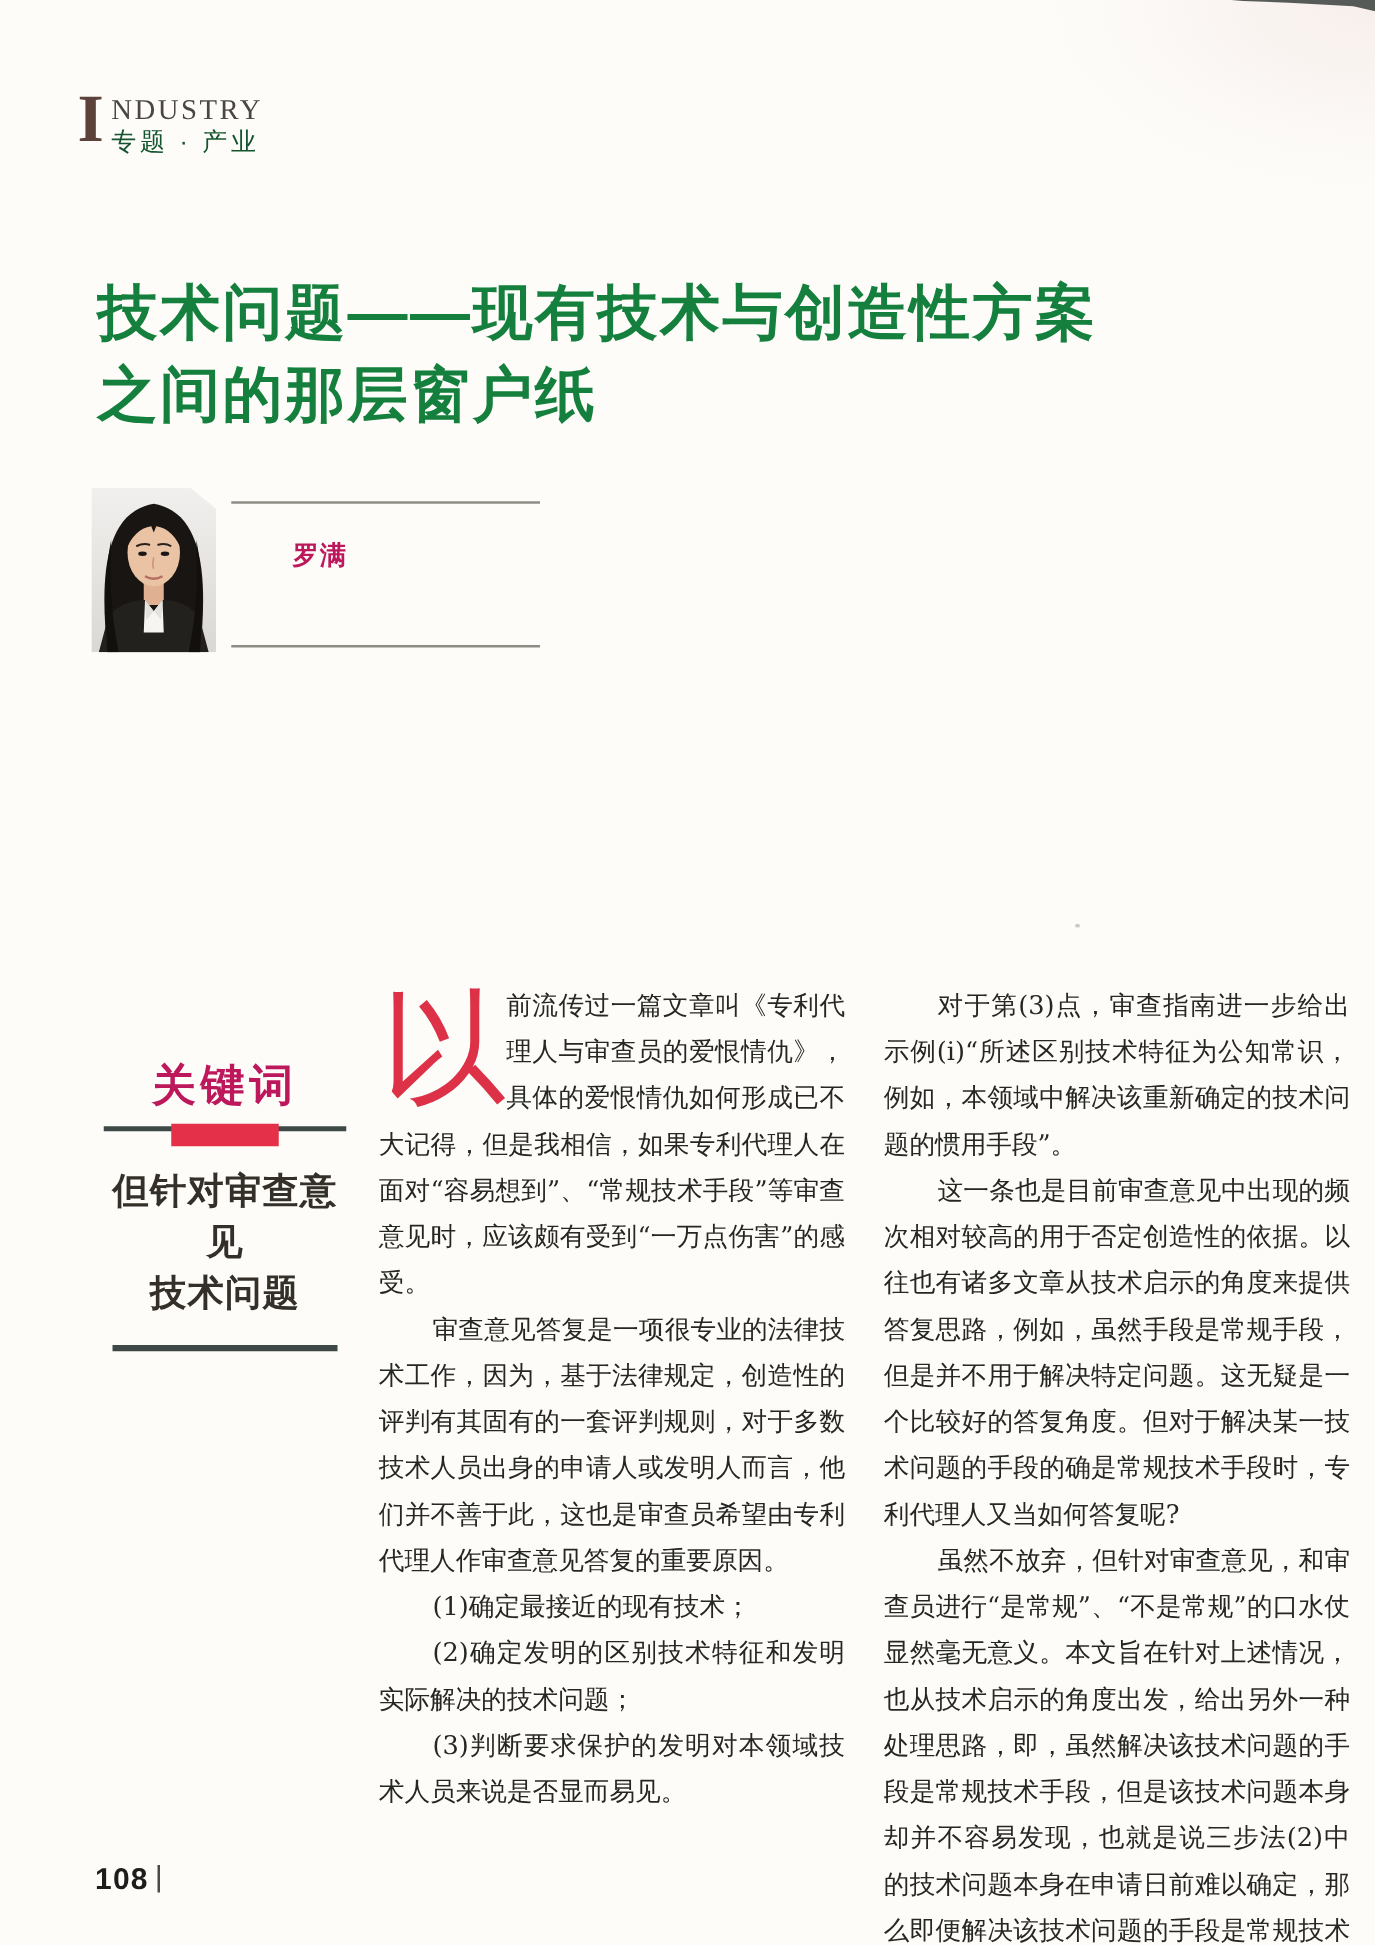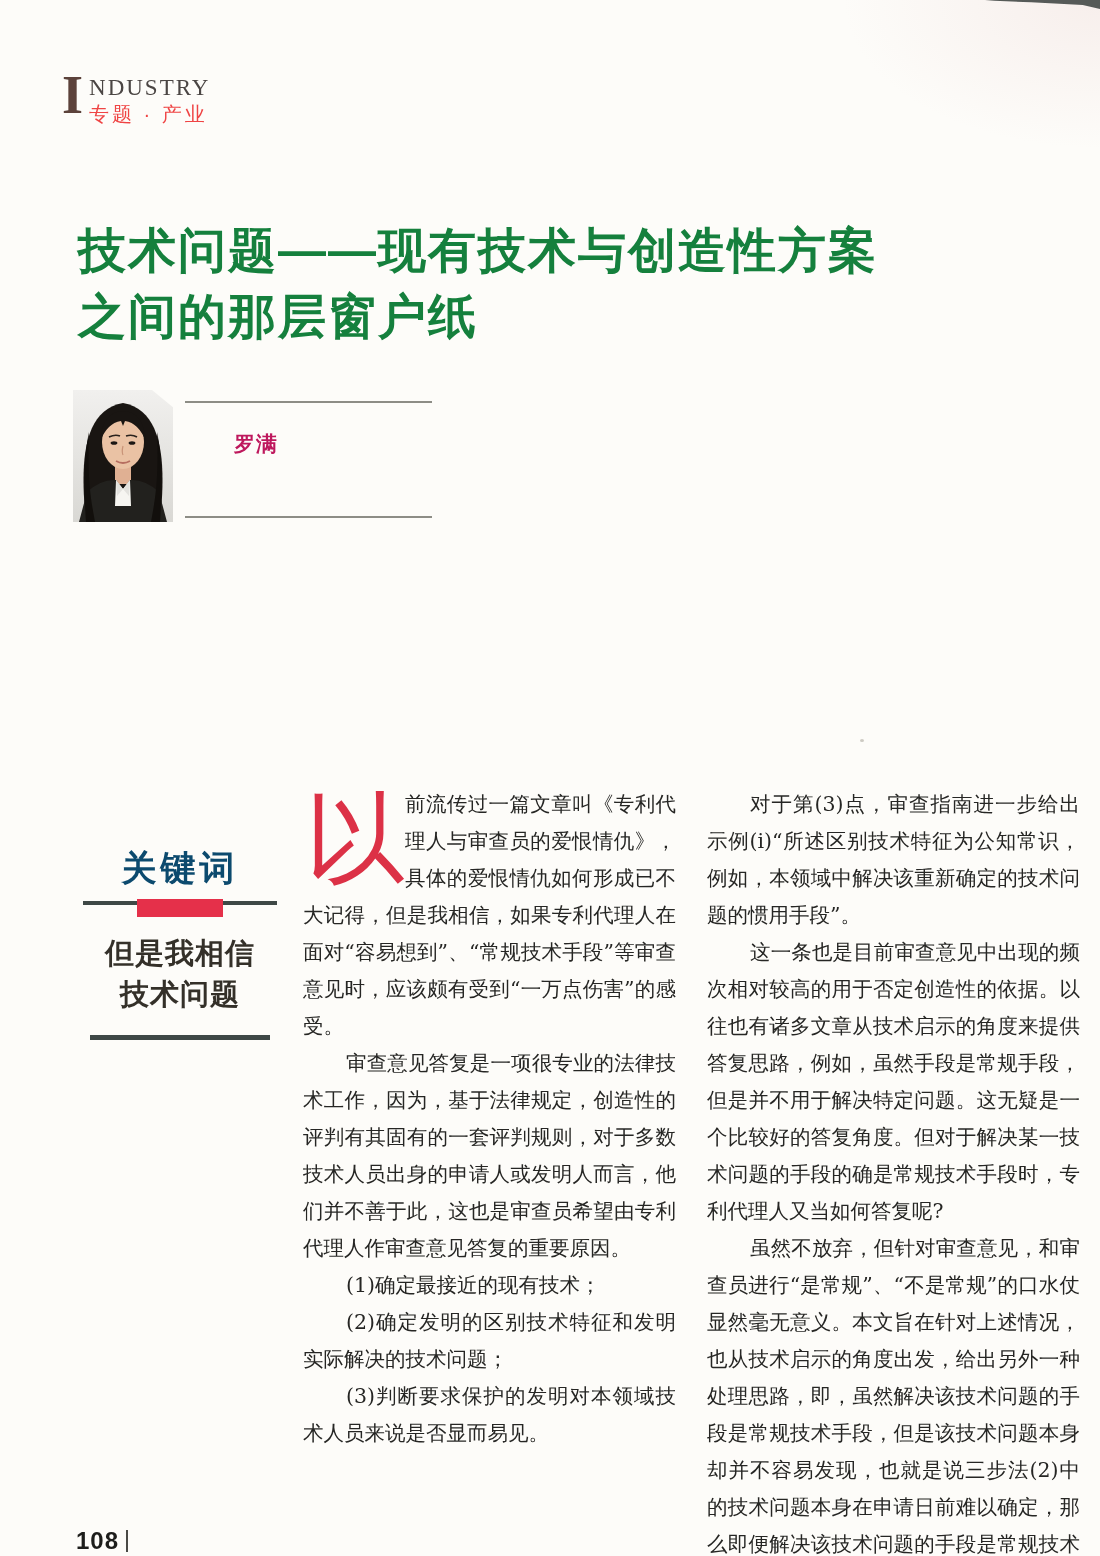--- a/index.html
+++ b/index.html
@@ -31,21 +31,21 @@
     font-family:"Liberation Serif","DejaVu Serif",serif;
     font-size:54px;line-height:.78;color:#5e423c;
     color:#5c423b;font-weight:700;margin-right:6px;
   }
   .masthead-right{padding-top:2px;}
   .masthead-word{
     font-family:"Liberation Serif","DejaVu Serif",serif;
     font-size:23px;letter-spacing:2px;color:#4b4644;line-height:1;text-align:right;
   }
   .masthead-sub{
-    font-size:20px;color:#ef4444;letter-spacing:3px;line-height:1;margin-top:5px;
+    font-size:20px;color:#14532d;letter-spacing:3px;line-height:1;margin-top:5px;
   }
 
   
   .article-title{
     position:absolute;left:78px;top:218px;width:900px;
     font-size:48px;font-weight:800;color:#15803d;
     line-height:66px;letter-spacing:2px;
   }
 
   
@@ -56,21 +56,21 @@
   .author-rule{position:absolute;height:2px;background:#8d8d86;}
   .rule-top{left:185px;top:401px;width:247px;}
   .rule-bottom{left:185px;top:516px;width:247px;}
   .author-name{position:absolute;left:187px;top:430px;font-size:21px;color:#be185d;font-weight:600;letter-spacing:1px;margin-left:47px;}
   .author-affil{position:absolute;left:187px;top:462px;font-size:21px;color:#21211f;letter-spacing:.5px;}
 
   
   .kw-box{position:absolute;left:83px;top:848px;width:194px;text-align:center;}
   .kw-heading{
     font-family:"Liberation Serif","DejaVu Serif",serif;
-    font-size:35px;font-weight:700;color:#0c4a6e;letter-spacing:4px;line-height:1.2;
+    font-size:35px;font-weight:700;color:#be185d;letter-spacing:4px;line-height:1.2;
   }
   .kw-divider{position:relative;height:18px;margin-top:9px;}
   .kw-divider-line{position:absolute;left:0;right:0;top:2px;height:4px;background:#3e4846;}
   .kw-divider-red{position:absolute;left:50%;transform:translateX(-50%);top:0;width:86px;height:18px;background:#e5304a;}
   .kw-list{margin-top:16px;}
   .kw-item{
     font-family:"Liberation Serif","DejaVu Serif",serif;
     font-size:29px;font-weight:700;color:#343029;line-height:41px;letter-spacing:1px;
   }
   .kw-bottom-rule{width:180px;height:5px;background:#3e4846;margin:20px auto 0;}
@@ -87,21 +87,21 @@
   .col p{margin:0;text-indent:2.1em;}
   .col p.no-indent{text-indent:0;}
   .dropcap{
     float:left;width:86px;height:106px;
     font-size:100px;line-height:98px;
     color:#dc3146;margin:4px 14px 0 2px;
     font-family:"DejaVu Serif","Liberation Serif",serif;
   }
 
   
-  .page-no{position:absolute;left:76px;top:1490px;font-size:24px;font-weight:700;color:#1d1d1b;letter-spacing:1px;margin-top:37px;}
+  .page-no{position:absolute;left:76px;top:1490px;font-size:24px;font-weight:700;color:#1d1d1b;letter-spacing:1px;}
   .page-no-sep{display:inline-block;width:2px;height:22px;background:#4a4a46;margin-left:7px;vertical-align:-3px;}
 </style>
 </head>
 <body>
 
 <div id="page">
 
   <div class="scan-tint"></div>
   <div class="scan-sliver"></div>
   <div class="speck" style="left:860px;top:739px;"></div>
@@ -160,21 +160,21 @@
   <div class="author-name">罗满</div>
   <div class="author-rule rule-bottom"></div>
 
   <div class="kw-box">
     <div class="kw-heading">关键词</div>
     <div class="kw-divider">
       <span class="kw-divider-line"></span>
       <span class="kw-divider-red"></span>
     </div>
     <div class="kw-list">
-        <div class="kw-item">但是我相信</div>
+        <div class="kw-item">但针对审查意见</div>
         <div class="kw-item">技术问题</div>
       </div>
     <div class="kw-bottom-rule"></div>
   </div>
 
   <div class="col col-1">
       <p class="no-indent"><span class="dropcap">以</span>前流传过一篇文章叫《专利代理人与审查员的爱恨情仇》，具体的爱恨情仇如何形成已不大记得，但是我相信，如果专利代理人在面对“容易想到”、“常规技术手段”等审查意见时，应该颇有受到“一万点伤害”的感受。</p>
       <p>审查意见答复是一项很专业的法律技术工作，因为，基于法律规定，创造性的评判有其固有的一套评判规则，对于多数技术人员出身的申请人或发明人而言，他们并不善于此，这也是审查员希望由专利代理人作审查意见答复的重要原因。</p>
       <p>(1)确定最接近的现有技术；</p>
       <p>(2)确定发明的区别技术特征和发明实际解决的技术问题；</p>

